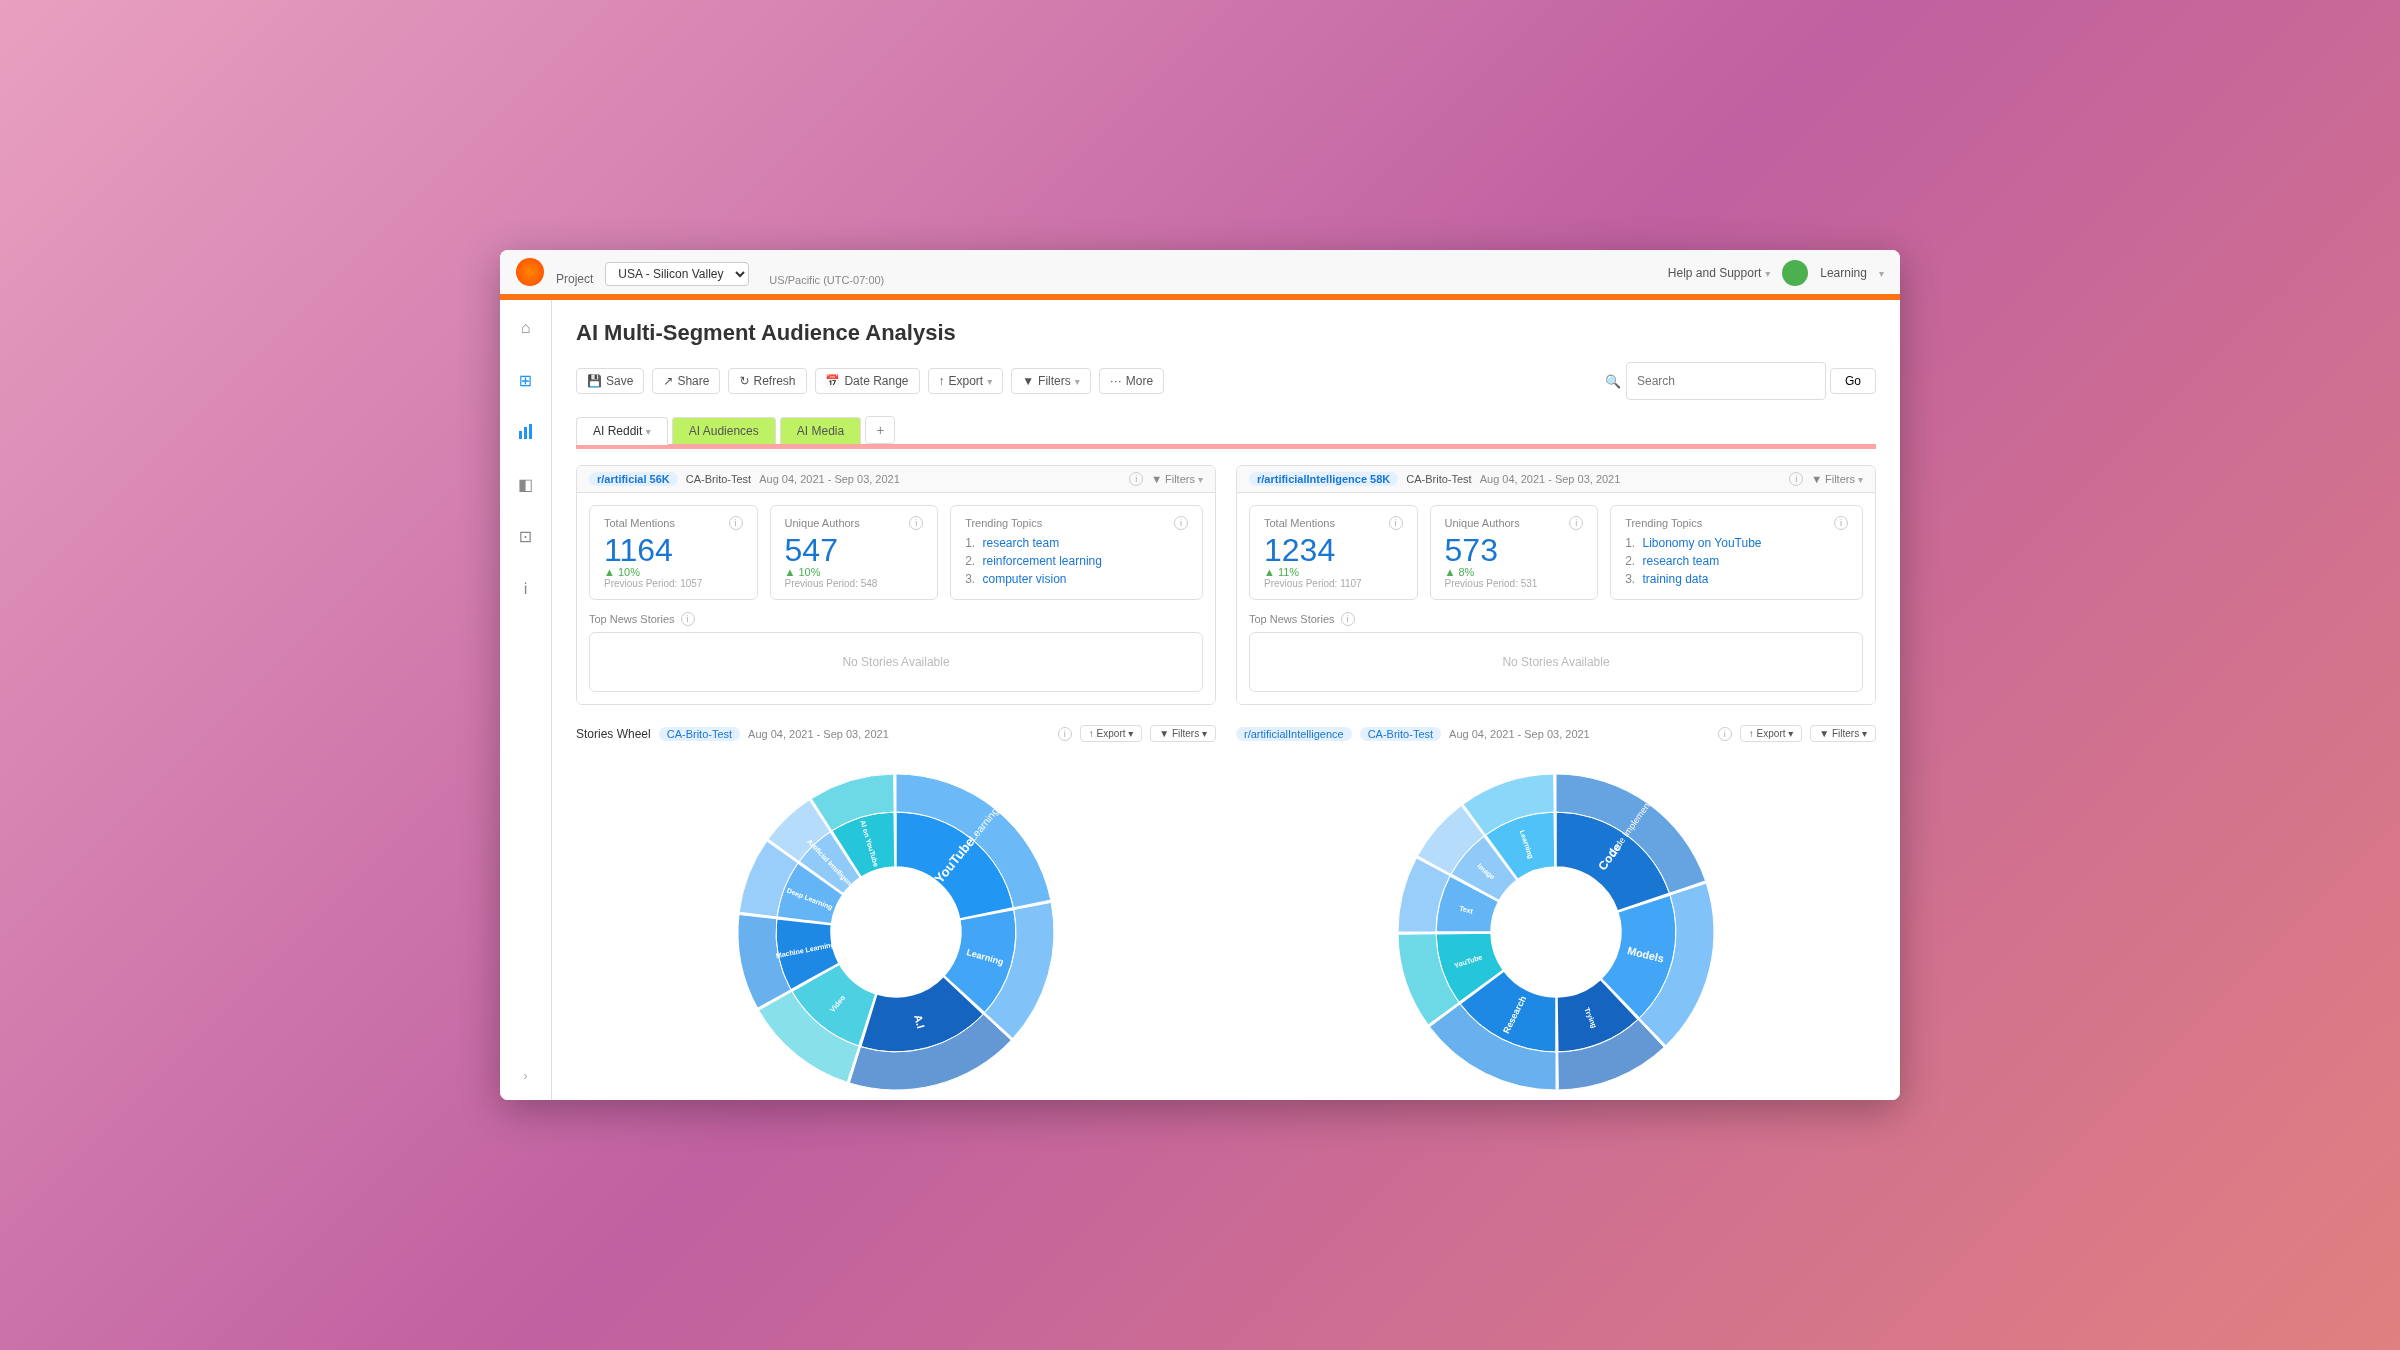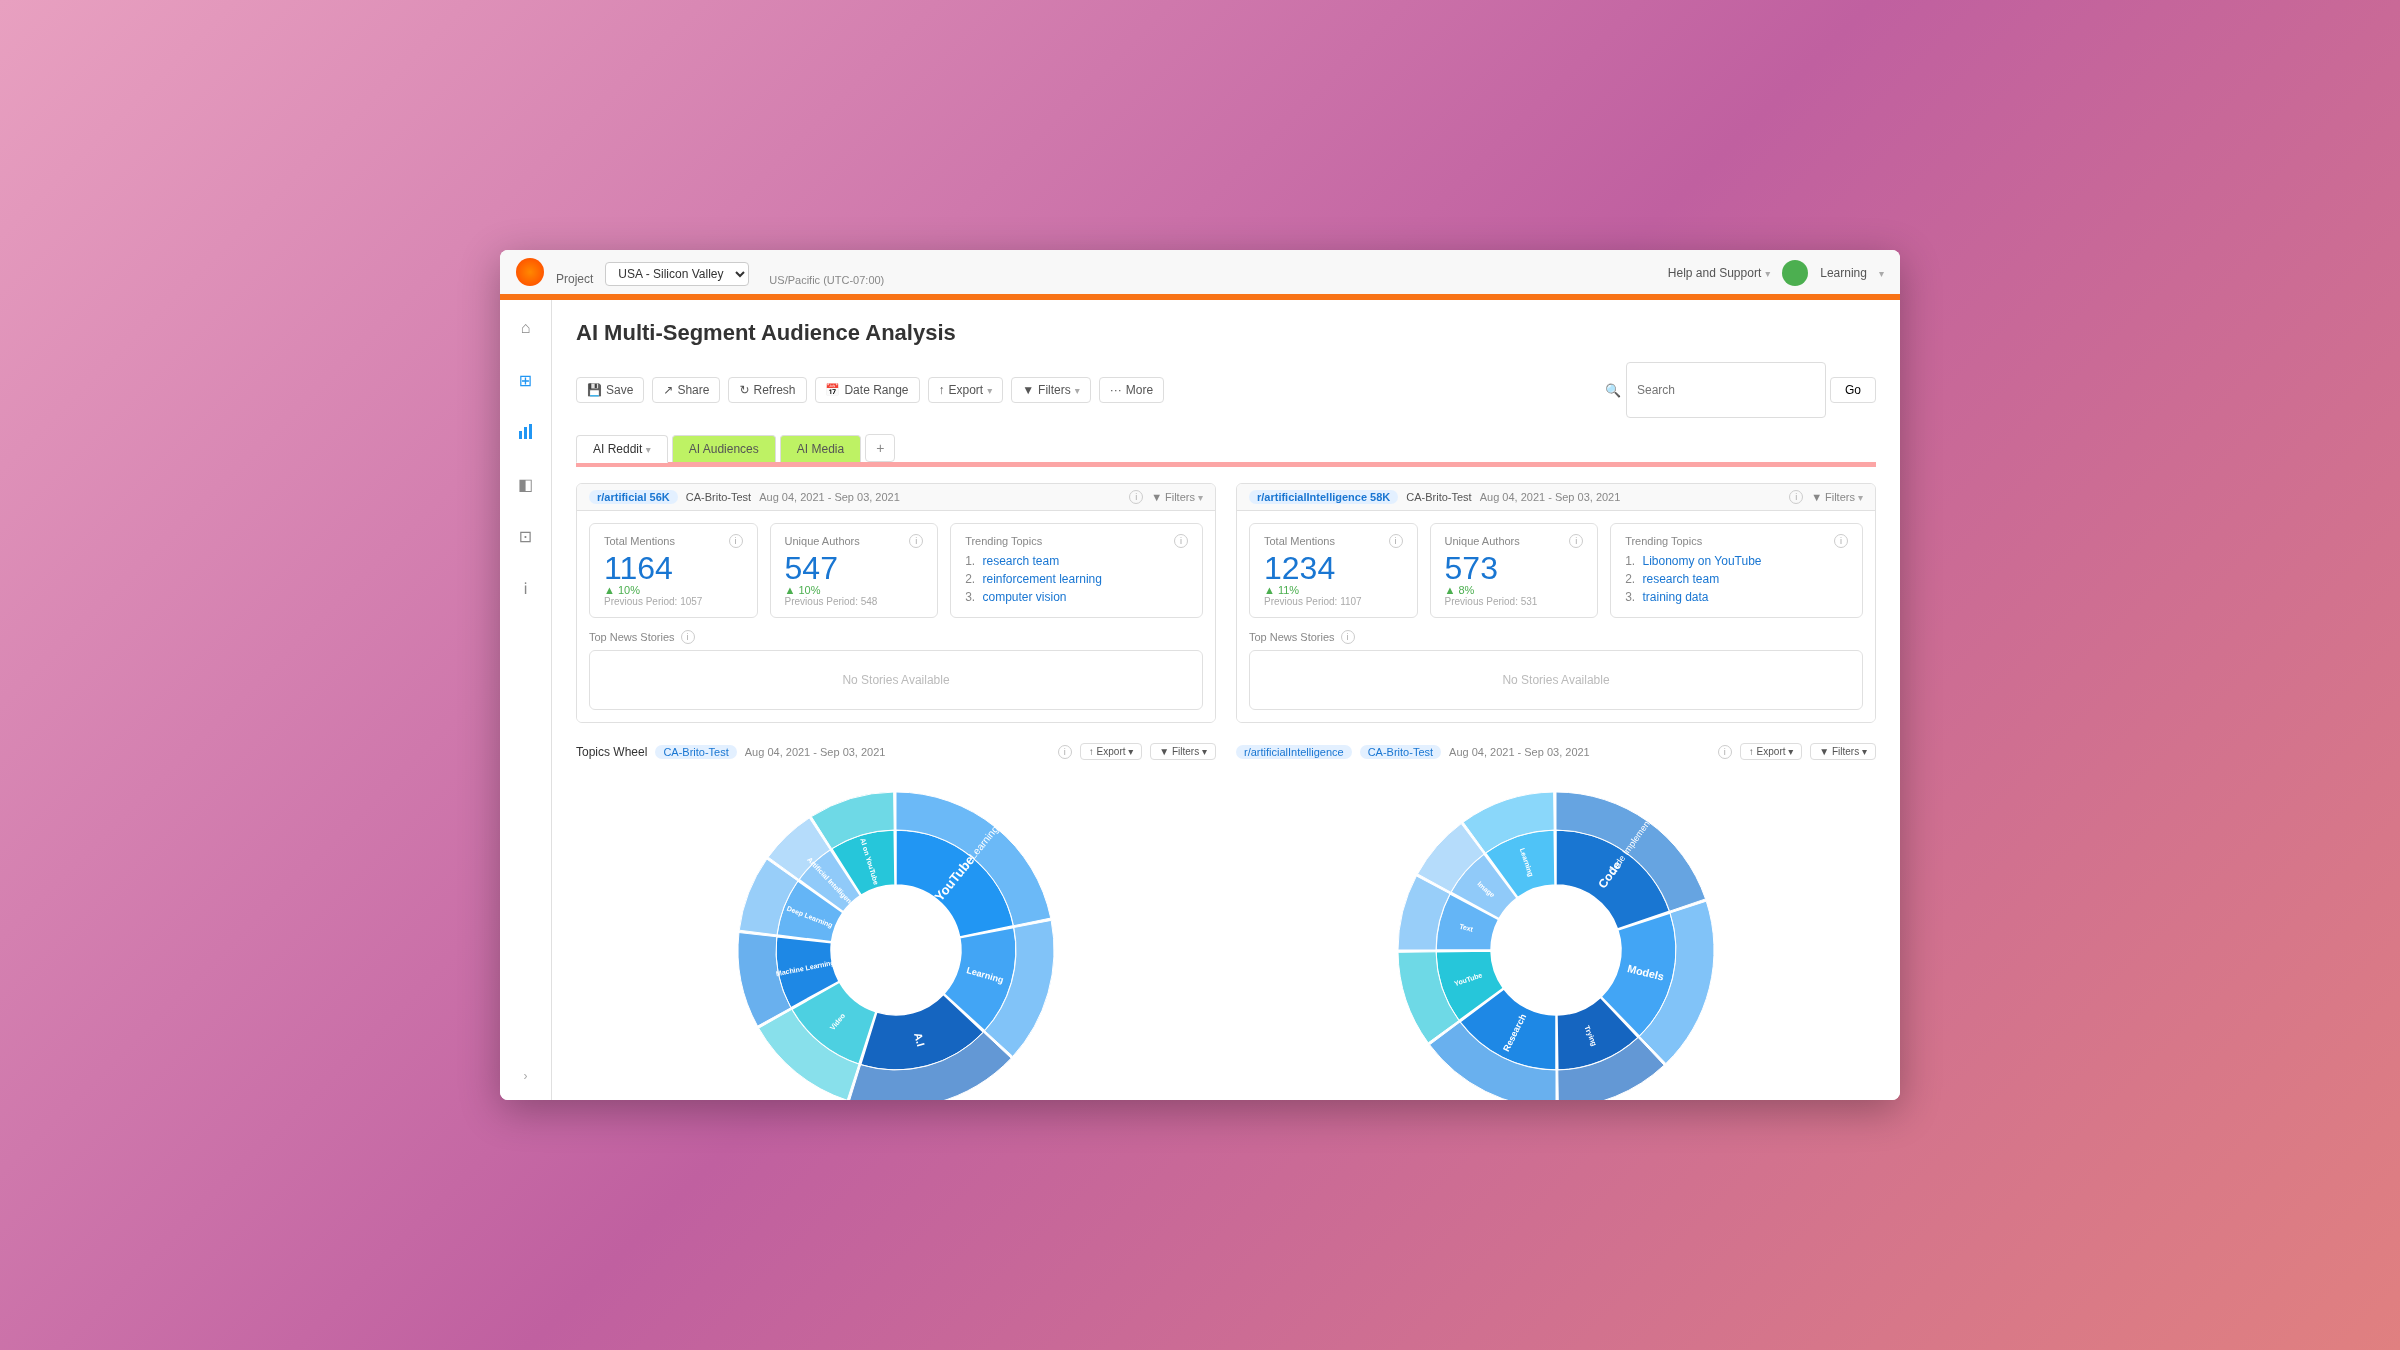--- a/index.html
+++ b/index.html
@@ -150,21 +150,21 @@
     .toolbar-btn .icon { font-size: 12px; }
     .search-bar {
       display: flex;
       align-items: center;
       margin-left: auto;
       gap: 4px;
     }
     .search-input {
       border: 1px solid #ddd;
       border-radius: 4px;
-      padding: 20px 10px;
+      padding: 11px 10px;
       font-size: 12px;
       width: 200px;
     }
     .go-btn {
       padding: 5px 14px;
       background: #fff;
       border: 1px solid #ddd;
       border-radius: 4px;
       font-size: 12px;
       cursor: pointer;
@@ -611,21 +611,21 @@
               </div>
             </div>
           </div>
         </div>
       </div>
 
       <div style="margin-top: 20px;">
 
         <div class="grid-2col">
           <div class="topics-section-header">
-            <span class="label">Topics Wheel</span>
+            <span class="label">Stories Wheel</span>
             <span class="segment-badge">CA-Brito-Test</span>
             <span style="font-size:11px;color:#888;">Aug 04, 2021 - Sep 03, 2021</span>
             <span class="spacer" style="flex:1;"></span>
             <span class="info-icon">i</span>
             <button class="toolbar-btn" style="font-size:10px;padding:2px 8px;">↑ Export ▾</button>
             <button class="toolbar-btn" style="font-size:10px;padding:2px 8px;">▼ Filters ▾</button>
           </div>
           <div class="topics-section-header">
             <span class="segment-badge">r/artificialIntelligence</span>
             <span class="segment-badge">CA-Brito-Test</span>

